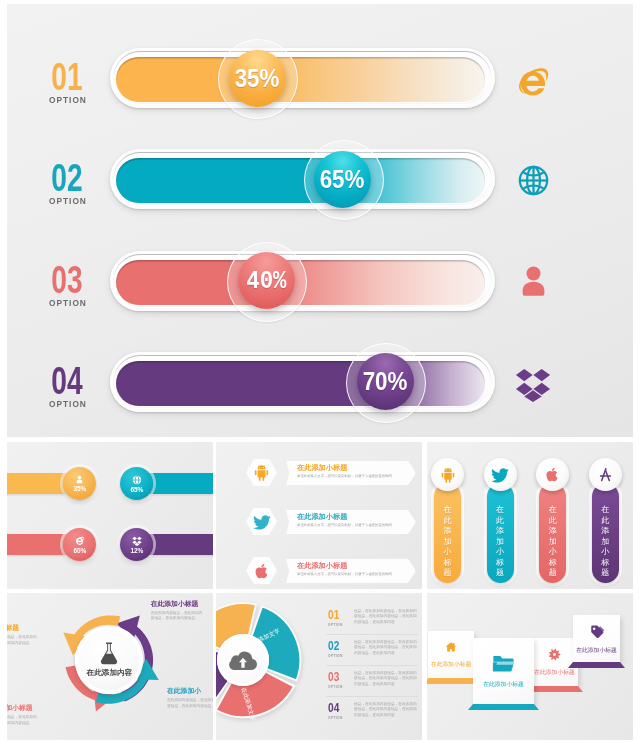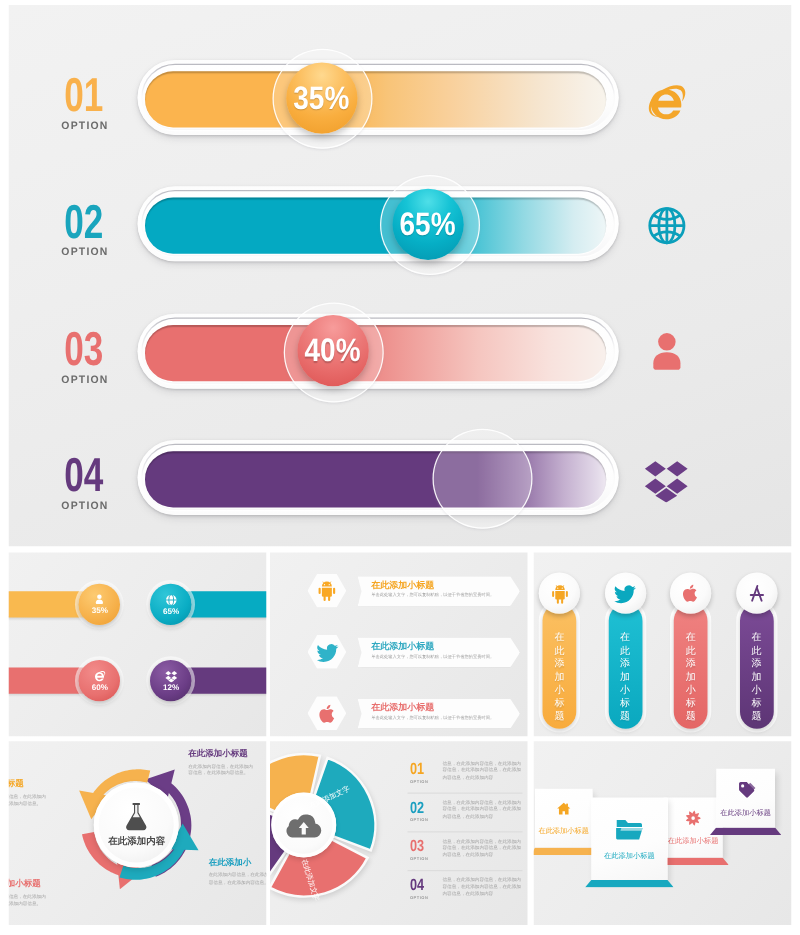--- a/index.html
+++ b/index.html
@@ -44,21 +44,21 @@
   .fill.o3{background:linear-gradient(90deg,#e8706f 0%,#e8706f 40%,#ef9c98 56%,#f5c5bf 72%,#f8e2dd 88%,#f8f0ec 100%);}
   .fill.o4{background:linear-gradient(90deg,#653a7e 0%,#653a7e 72%,#9574a8 82%,#c5b1d0 91%,#e3dae9 98%,#eee8f1 100%);}
   .pct{position:absolute;border-radius:50%;z-index:4;display:flex;align-items:center;justify-content:center;
     color:#fff;font-weight:bold;font-family:"Liberation Sans",sans-serif;
     text-shadow:0 1px 1px rgba(0,0,0,0.20);
     box-shadow:0 3px 6px rgba(0,0,0,0.22);
   }
   .pct span{display:inline-block;transform:scaleX(0.86);}
   .pct.c1{background:radial-gradient(circle at 50% 18%,#ffd98f 0%,#fcc062 32%,#f9ae3f 62%,#ee9b27 100%);}
   .pct.c2{background:radial-gradient(circle at 50% 18%,#4fdfe8 0%,#16c3d5 32%,#06aec5 62%,#0494ad 100%);}
-  .pct.c3{background:radial-gradient(circle at 50% 18%,#f79c9b 0%,#ee8180 32%,#e86c6b 62%,#dc5150 100%);}
+  .pct.c3{background:radial-gradient(circle at 50% 18%,#f79c9b 0%,#ee8180 32%,#e86c6b 62%,#dc5150 100%);font-family:Liberation Mono, monospace;}
   .pct.c4{background:radial-gradient(circle at 50% 18%,#9a6bb2 0%,#7d4c97 32%,#6b3d86 62%,#512c68 100%);}
   .halo{position:absolute;border-radius:50%;z-index:3;
     background:rgba(255,255,255,0.26);
     border:1px solid rgba(255,255,255,0.92);
     box-shadow:0 1px 2px rgba(150,150,158,0.20);
   }
   .rowicon{position:absolute;line-height:0;}
 
   
   .thumbs{position:absolute;left:0;top:0;width:640px;height:748px;}
@@ -231,20 +231,23 @@
 
     <div class="row" style="top:303.9px">
       <div class="num" style="top:59px">
         <div class="n" style="color:#653a7e">04</div>
         <div class="o">OPTION</div>
       </div>
       <div class="track" style="left:102.7px;top:44px;width:385px">
         <div class="fill o4" style="left:6.1px;top:9px;width:369px"></div>
       </div>
       <div class="halo" style="left:339.0px;top:35px;width:78px;height:78px"></div>
+      <div class="pct c4" style="left:349.5px;top:45.5px;width:57px;height:57px;font-size:26px">
+        <span>70%</span>
+      </div>
       <div class="rowicon" style="left:507px;top:58px">
         <svg width="38" height="36" viewBox="0 0 100 99">
           <g fill="#6b3d86">
             <path d="M26 8 L3 25 L26 42 L49 25 Z"></path>
             <path d="M74 8 L97 25 L74 42 L51 25 Z"></path>
             <path d="M26 46 L3 63 L26 80 L49 63 Z"></path>
             <path d="M74 46 L97 63 L74 80 L51 63 Z"></path>
             <path d="M26 84 L50 67 L74 84 L50 99 Z"></path>
           </g>
         </svg>

